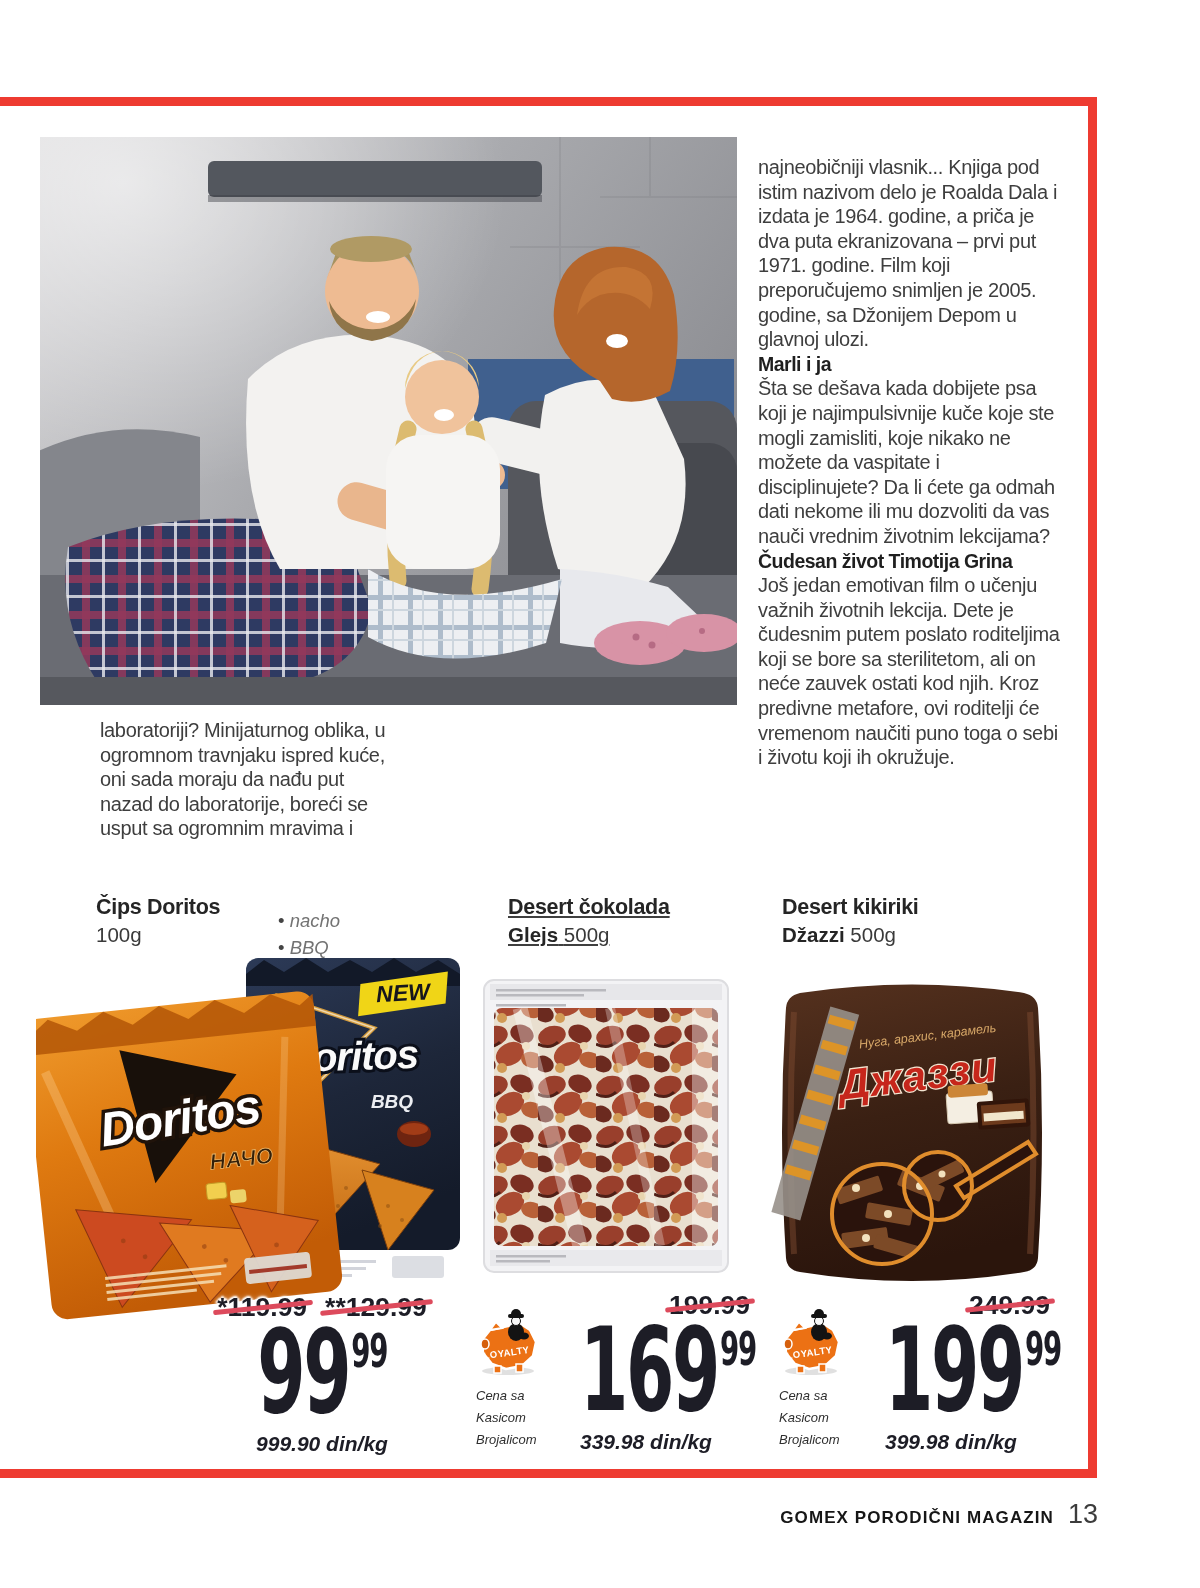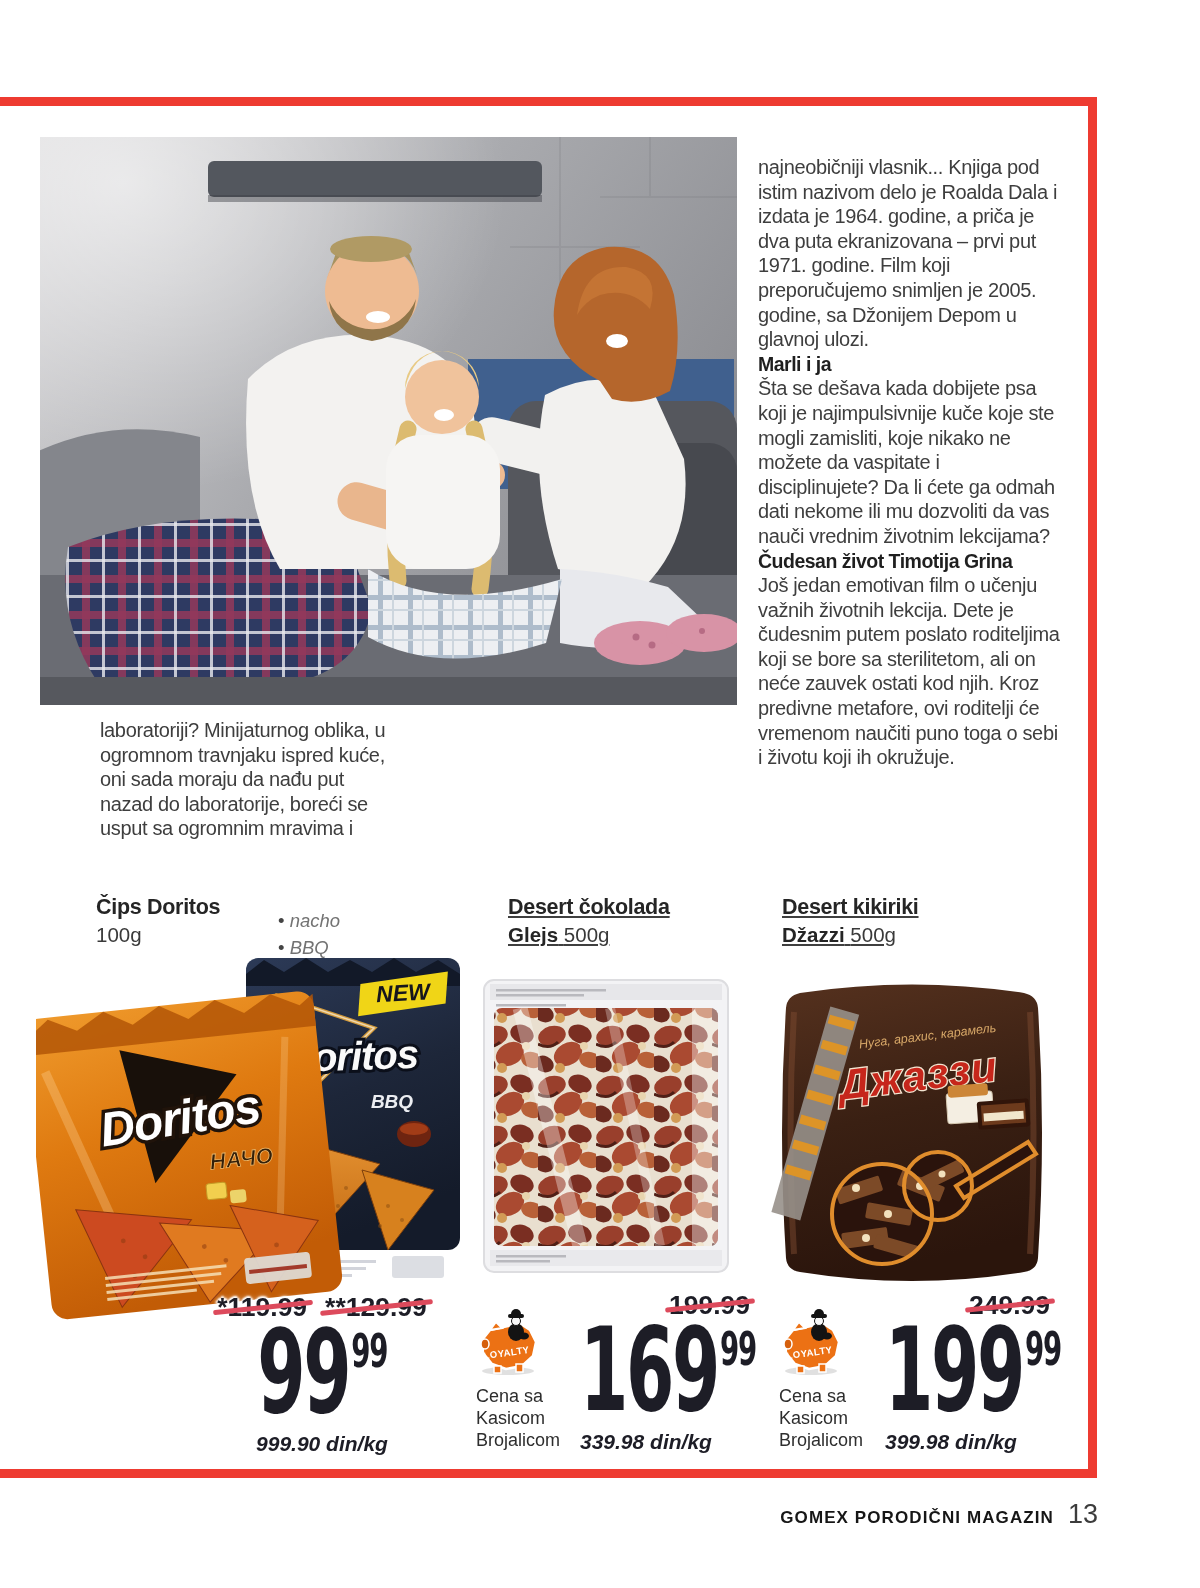--- a/index.html
+++ b/index.html
@@ -13,21 +13,21 @@
   .col{font-size:20px;line-height:24.6px;letter-spacing:-0.35px;color:#3e3e3e;}
   .col p{margin:0;}
   .col .h{font-weight:bold;color:#1f1f1f;white-space:nowrap;font-size:19.5px;letter-spacing:-0.5px;}
   .col-right{position:absolute;left:758px;top:155px;width:302px;}
   .col-m1{position:absolute;left:100px;top:718px;width:292px;}
   .col-m2{position:absolute;left:428px;top:718px;width:300px;}
 
   .prod-head{position:absolute;line-height:28px;}
   .ph-1{left:96px;top:893px;}
   .ph-2{left:508px;top:893px;text-decoration:underline;}
-  .ph-3{left:782px;top:893px;text-decoration:underline;}
+  .ph-3{left:782px;top:893px;}
   .prod-name{font-weight:bold;font-size:21.5px;color:#252525;letter-spacing:-0.3px;}
   .prod-line2{font-size:20.5px;color:#3a3a3a;}
   .prod-line2 .bold{font-weight:bold;color:#252525;}
   .variants{position:absolute;left:262px;top:891px;margin:16px;padding:0;list-style:none;
             font-style:italic;font-size:18.5px;line-height:27px;color:#737373;}
   .variants li::before{content:"•\00a0 ";font-style:normal;color:#444;}
 
   .bag-svg{position:absolute;}
   .svg-doritos{left:36px;top:948px;width:426px;height:395px;}
   .svg-glejs{left:480px;top:974px;width:252px;height:304px;}
@@ -50,21 +50,21 @@
   .pb-2 .big-scale,.pb-3 .big-scale{transform-origin:left top;}
   .price-main{font-family:"DejaVu Sans",sans-serif;font-weight:bold;font-size:116px;line-height:84px;letter-spacing:-4px;}
   .price-sup{font-family:"DejaVu Sans",sans-serif;font-weight:bold;font-size:46px;line-height:42px;margin-left:3px;letter-spacing:-2px;}
   .unit{font-weight:bold;font-size:21px;margin-top:18px;white-space:nowrap;font-style:italic;}
   .pb-1 .unit{text-align:center;}
 
   .loyalty{position:absolute;width:110px;top:1308px;}
   .lo-2{left:476px;}
   .lo-3{left:779px;}
   .piggy{width:64px;height:68px;display:block;}
-  .cena{font-size:18px;line-height:22px;color:#2e2e2e;margin-top:9px;}
+  .cena{font-style:italic;font-size:13px;line-height:22px;color:#2e2e2e;margin-top:9px;}
 
   .footer{position:absolute;left:700px;top:1499px;width:398px;display:flex;
           justify-content:flex-end;align-items:baseline;gap:14px;}
   .mag{font-weight:bold;font-size:17px;letter-spacing:1.1px;color:#161616;}
   .pagenum{font-size:27px;font-weight:400;color:#3c3c3c;}
 </style>
 </head>
 <body>
 
 <div class="page">

